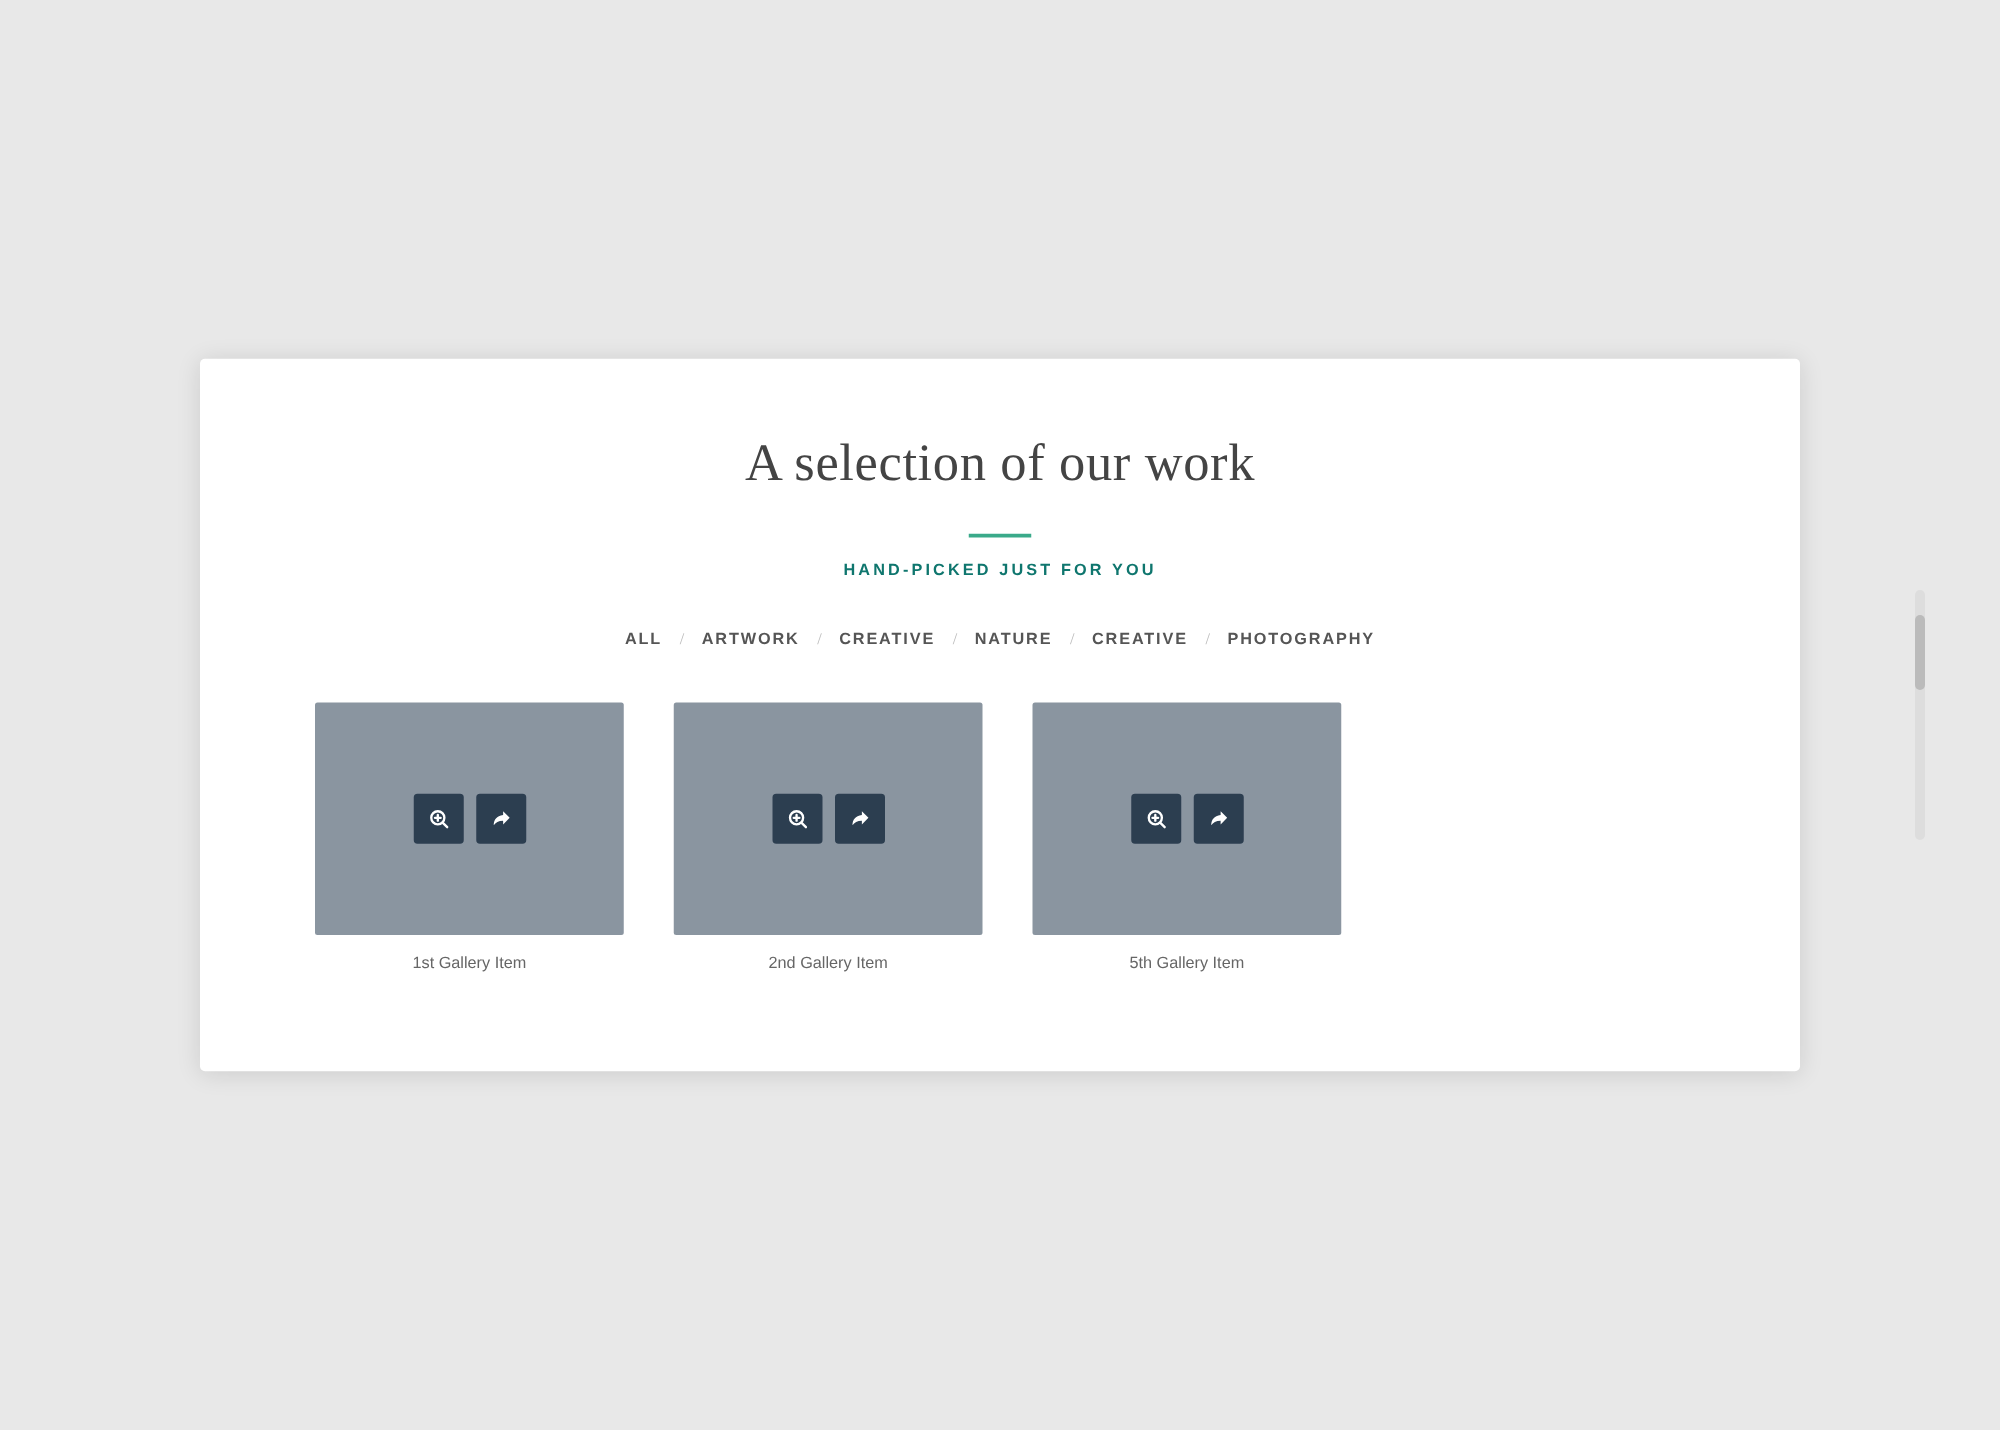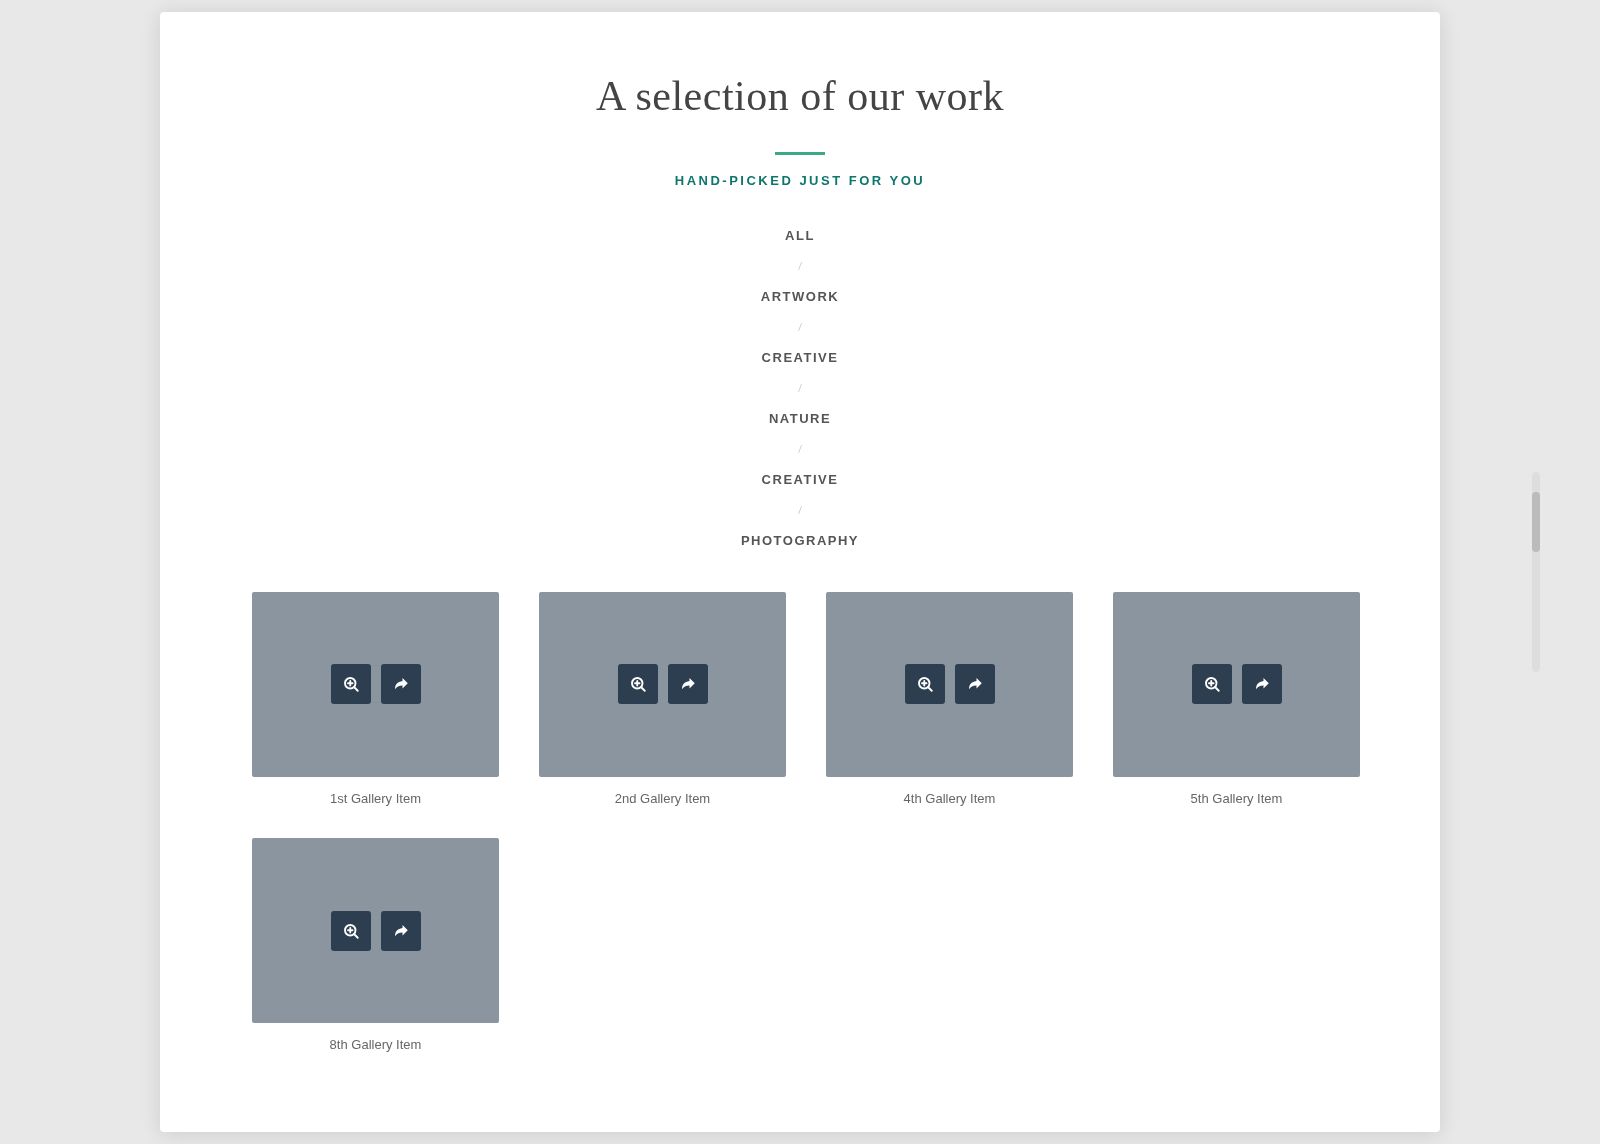--- a/index.html
+++ b/index.html
@@ -47,23 +47,22 @@
       font-size: 13px;
       font-weight: 700;
       letter-spacing: 2.5px;
       color: #0f766e;
     }
 
     .filter-nav {
       display: flex;
       justify-content: center;
       align-items: center;
-      gap: 11px;
+      gap: 0;
       margin-bottom: 40px;
-      flex-direction: column;
     }
 
     .filter-item {
       font-family: Arial, sans-serif;
       font-size: 13px;
       font-weight: 700;
       letter-spacing: 1.5px;
       color: #555;
       cursor: pointer;
       padding: 4px 8px;
@@ -216,57 +215,21 @@
               <line x1="11" y1="8" x2="11" y2="14"></line>
               <line x1="8" y1="11" x2="14" y2="11"></line>
             </svg>
           </button>
           <button class="gallery-btn">
             <svg width="18" height="18" viewBox="0 0 24 24" fill="white">
               <path d="M21 11l-7-7v4C7 9 4 13 4 19c2-3 5-5 10-5v4l7-7z"></path>
             </svg>
           </button>
         </div>
-        <div class="gallery-label">4th Gallery Item</div>
-      </div>
-      <div class="gallery-item">
-        <div class="gallery-thumb">
-          <button class="gallery-btn">
-            <svg width="18" height="18" viewBox="0 0 24 24" fill="none" stroke="white" stroke-width="2.5" stroke-linecap="round" stroke-linejoin="round">
-              <circle cx="11" cy="11" r="7"></circle>
-              <line x1="21" y1="21" x2="16.65" y2="16.65"></line>
-              <line x1="11" y1="8" x2="11" y2="14"></line>
-              <line x1="8" y1="11" x2="14" y2="11"></line>
-            </svg>
-          </button>
-          <button class="gallery-btn">
-            <svg width="18" height="18" viewBox="0 0 24 24" fill="white">
-              <path d="M21 11l-7-7v4C7 9 4 13 4 19c2-3 5-5 10-5v4l7-7z"></path>
-            </svg>
-          </button>
-        </div>
         <div class="gallery-label">5th Gallery Item</div>
-      </div>
-      <div class="gallery-item">
-        <div class="gallery-thumb">
-          <button class="gallery-btn">
-            <svg width="18" height="18" viewBox="0 0 24 24" fill="none" stroke="white" stroke-width="2.5" stroke-linecap="round" stroke-linejoin="round">
-              <circle cx="11" cy="11" r="7"></circle>
-              <line x1="21" y1="21" x2="16.65" y2="16.65"></line>
-              <line x1="11" y1="8" x2="11" y2="14"></line>
-              <line x1="8" y1="11" x2="14" y2="11"></line>
-            </svg>
-          </button>
-          <button class="gallery-btn">
-            <svg width="18" height="18" viewBox="0 0 24 24" fill="white">
-              <path d="M21 11l-7-7v4C7 9 4 13 4 19c2-3 5-5 10-5v4l7-7z"></path>
-            </svg>
-          </button>
-        </div>
-        <div class="gallery-label">8th Gallery Item</div>
       </div>
     </div>
 
 </div>
 
 <div class="scrollbar-track">
   <div class="scrollbar-thumb"></div>
 </div>
 
 </body></html>

